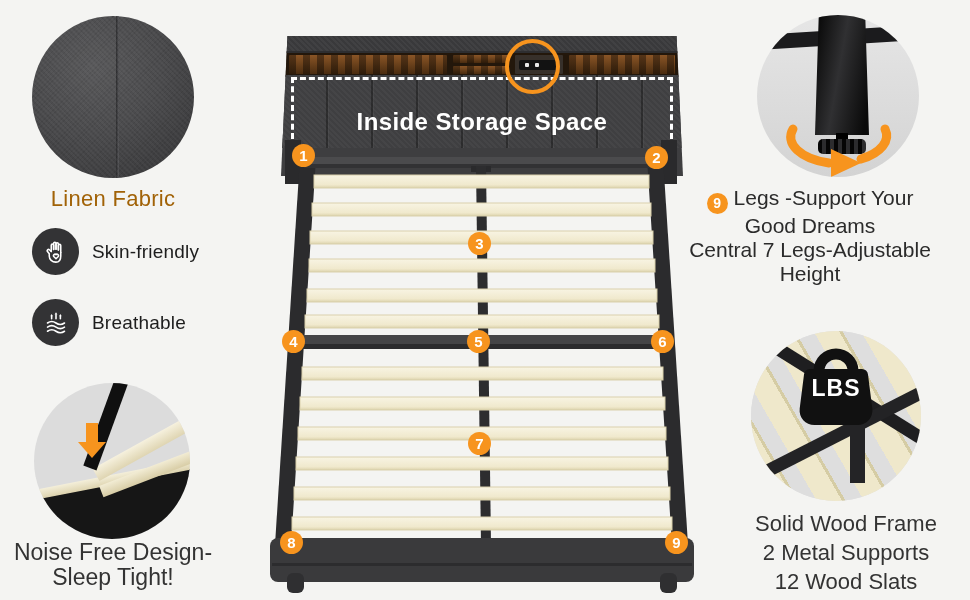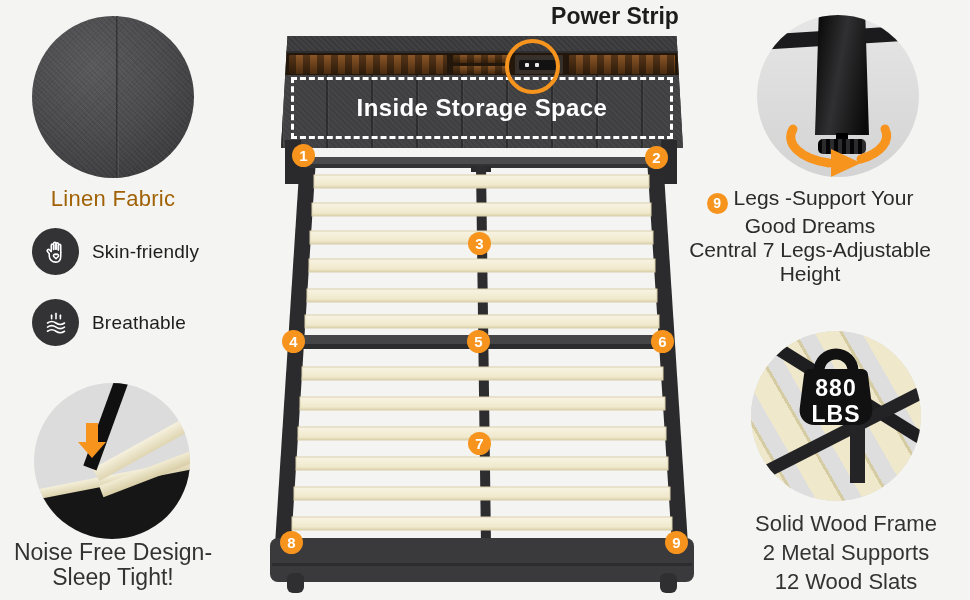--- a/index.html
+++ b/index.html
@@ -30,21 +30,21 @@
   .nc-slat-up2{position:absolute;left:62px;top:74px;width:160px;height:12px;background:linear-gradient(#f2ecd4,#d8cda6);transform:rotate(-21deg);}
   .nc-strap{position:absolute;left:66px;top:-12px;width:14px;height:100px;background:#101010;transform:rotate(20deg);}
   .nc-arrow{position:absolute;left:44px;top:40px;width:28px;height:36px;}
   .nc-arrow .stem{position:absolute;left:8px;top:0;width:12px;height:20px;background:#f7941e;}
   .nc-arrow .head{position:absolute;left:0;top:19px;width:0;height:0;
     border-left:14px solid transparent;border-right:14px solid transparent;border-top:16px solid #f7941e;}
   .noise-caption{left:-3px;top:540px;width:232px;font-size:23px;line-height:25px;color:#333;text-align:center;font-weight:500;}
 
   
   .power-label{left:520px;top:3px;width:190px;text-align:center;font-size:23px;font-weight:600;color:#1d1d1d;}
-  .headboard{left:281px;top:36px;width:402px;height:112px;
+  .headboard{left:281px;top:36px;width:402px;height:140px;
     clip-path:polygon(1.6% 0,98.4% 0,100% 100%,0 100%);
     background:#3e3e40;}
   .hb-top{position:absolute;left:0;top:0;width:100%;height:15px;background:#39393b;
     background-image:repeating-linear-gradient(45deg,rgba(255,255,255,.04) 0 2px,transparent 2px 4px);}
   .hb-shelf{position:absolute;left:0;top:15px;width:100%;height:24px;background:#23170b;border-top:2px solid #2e2e30;}
   .cubby{position:absolute;top:2px;height:19px;border-radius:1px;
     background-image:repeating-linear-gradient(90deg,rgba(0,0,0,.38) 0 7px,transparent 7px 14px),linear-gradient(#8a5526,#4a2c10);}
   .cubby.c1{left:8px;width:158px;}
   .cubby.c2a{left:172px;width:56px;height:8px;}
   .cubby.c2b{left:172px;width:56px;height:8px;top:13px;}
@@ -135,21 +135,20 @@
     <div class="nc-arrow">
       <div class="stem"></div>
         <div class="head"></div>
     </div>
   </div>
   <div class="abs noise-caption">
     <div>Noise Free Design-</div>
     <div>Sleep Tight!</div>
   </div>
 
-  <div class="abs power-label">Power Strip</div>
 
   <div class="abs headboard">
     <div class="hb-top"></div>
     <div class="hb-shelf">
       <div class="cubby c1"></div>
       <div class="cubby c2a"></div>
       <div class="cubby c2b"></div>
       <div class="cubby c3">
         <div class="power-strip">
           <span class="dot" style="left:6px;"></span>
@@ -243,21 +242,20 @@
   <div class="abs weight-circle">
     <div class="wc-stripes"></div>
     <div class="wc-bar2"></div>
     <div class="wc-bar1"></div>
     <div class="wc-post"></div>
     <svg class="wc-weight" viewBox="0 0 90 102">
       <path d="M28 32 a17 17 0 0 1 34 0" fill="none" stroke="#111" stroke-width="11"></path>
       <path d="M19 30 h52 a6 6 0 0 1 6 5.4 l4.3 34 c1.1 9 -5.8 16.6 -14.8 16.6 H23.5 c-9 0 -15.9 -7.6 -14.8 -16.6 l4.3 -34 A6 6 0 0 1 19 30 z" fill="#111"></path>
     </svg>
     <div class="weight-text">
-      <div>880</div>
       <div>LBS</div>
     </div>
   </div>
 
   <div class="abs frame-text">
     <div>Solid Wood Frame</div>
     <div>2 Metal Supports</div>
     <div>12 Wood Slats</div>
   </div>
 

